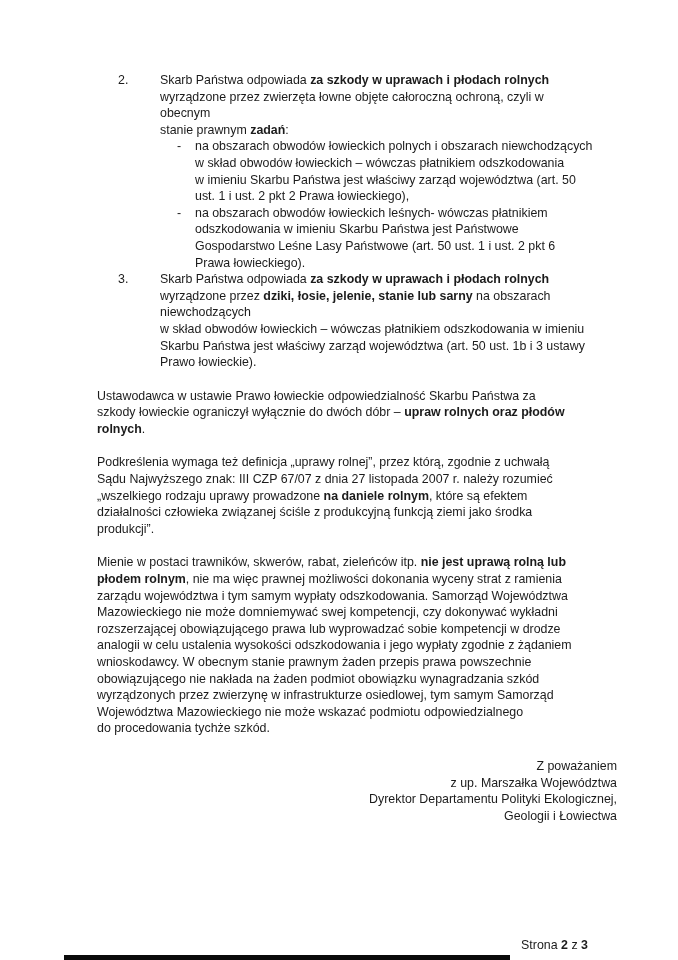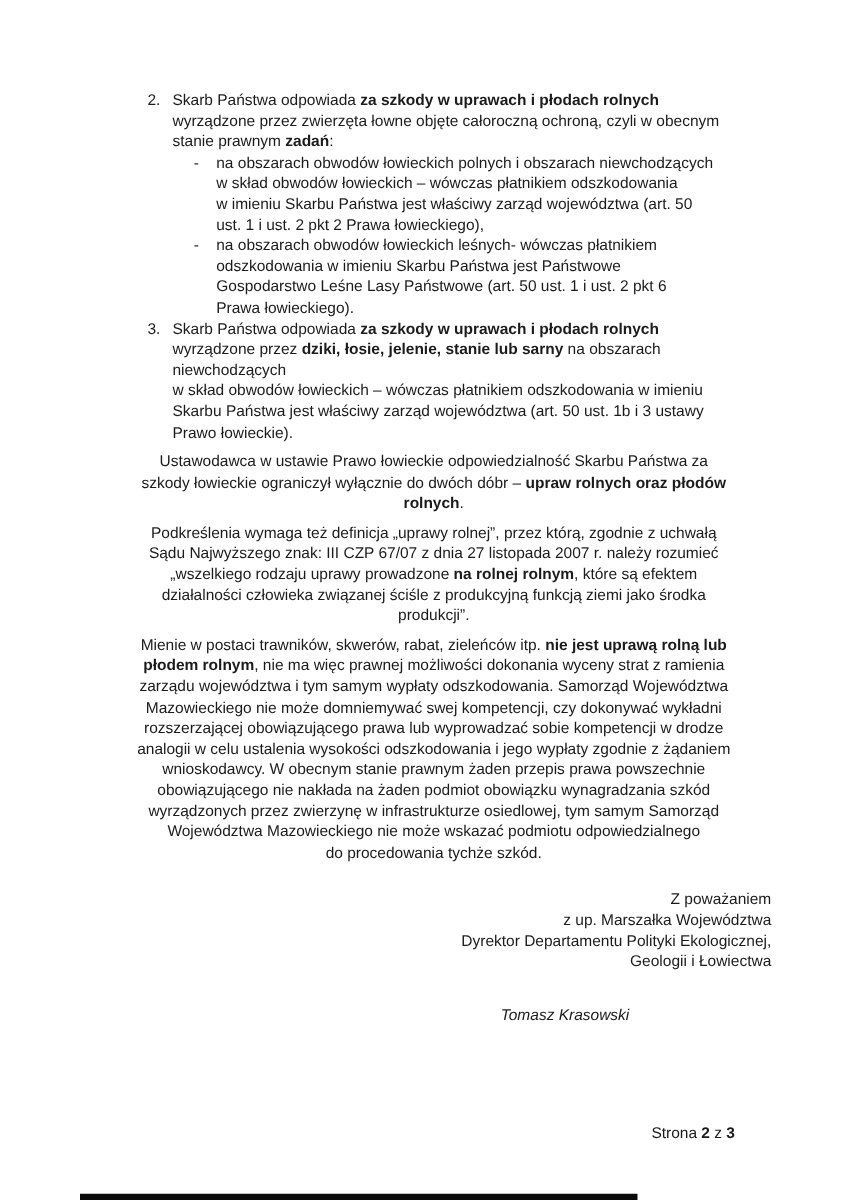--- a/index.html
+++ b/index.html
@@ -17,43 +17,43 @@
     left: 97px;
     top: 72px;
     width: 500px;
     font-size: 12.4px;
     line-height: 16.6px;
   }
   .t { white-space: pre-wrap; }
   b.t { font-weight: bold; }
   .li { display: flex; }
   .num { flex: none; padding-left: 21px; width: 20px; white-space: pre-wrap; }
-  .li-body { flex: 1; min-width: 0; }
+  .li-body { flex: 1; min-width: 0; margin-left: 22px; }
   .sub { display: flex; }
   .dash { flex: none; padding-left: 17px; width: 18px; white-space: pre-wrap; }
   .sub-body { flex: 1; min-width: 0; white-space: pre-wrap; }
-  .para { margin-top: 7px; text-align: center; }
+  .para { margin-top: 17px; }
   .signature {
     margin-top: 21px;
     margin-left: 190px;
     width: 330px;
     text-align: right;
     white-space: pre-wrap;
   }
   .sig-name {
     margin-top: 26px;
     margin-left: 190px;
     width: 330px;
     text-align: center;
     font-style: italic;
     white-space: pre-wrap;
   }
   .footer {
     position: absolute;
-    top: 898px;
+    top: 937px;
     right: 90px;
     font-size: 12.4px;
     line-height: 16.6px;
   }
   .scan-bar {
     position: absolute;
     left: 64px;
     bottom: 0;
     width: 446px;
     height: 5px;
@@ -98,40 +98,39 @@
 Prawo łowieckie).</span></div>
     </div>
 
     <div class="para"><span class="t">Ustawodawca w ustawie Prawo łowieckie odpowiedzialność Skarbu Państwa za
 szkody łowieckie ograniczył wyłącznie do dwóch dóbr – </span><b class="t">upraw rolnych oraz płodów
 rolnych</b><span class="t">.</span></div>
 
 
     <div class="para"><span class="t">Podkreślenia wymaga też definicja „uprawy rolnej”, przez którą, zgodnie z uchwałą
 Sądu Najwyższego znak: III CZP 67/07 z dnia 27 listopada 2007 r. należy rozumieć
-„wszelkiego rodzaju uprawy prowadzone </span><b class="t">na rolnej rolnym</b><span class="t">, które są efektem
+„wszelkiego rodzaju uprawy prowadzone </span><b class="t">na daniele rolnym</b><span class="t">, które są efektem
 działalności człowieka związanej ściśle z produkcyjną funkcją ziemi jako środka
 produkcji”.</span></div>
 
     <div class="para"><span class="t">Mienie w postaci trawników, skwerów, rabat, zieleńców itp. </span><b class="t">nie jest uprawą rolną lub
 płodem rolnym</b><span class="t">, nie ma więc prawnej możliwości dokonania wyceny strat z ramienia
 zarządu województwa i tym samym wypłaty odszkodowania. Samorząd Województwa
 Mazowieckiego nie może domniemywać swej kompetencji, czy dokonywać wykładni
 rozszerzającej obowiązującego prawa lub wyprowadzać sobie kompetencji w drodze
 analogii w celu ustalenia wysokości odszkodowania i jego wypłaty zgodnie z żądaniem
 wnioskodawcy. W obecnym stanie prawnym żaden przepis prawa powszechnie
 obowiązującego nie nakłada na żaden podmiot obowiązku wynagradzania szkód
 wyrządzonych przez zwierzynę w infrastrukturze osiedlowej, tym samym Samorząd
 Województwa Mazowieckiego nie może wskazać podmiotu odpowiedzialnego
 do procedowania tychże szkód.</span></div>
 
     <div class="signature">Z poważaniem
 z up. Marszałka Województwa
 Dyrektor Departamentu Polityki Ekologicznej,
 Geologii i Łowiectwa</div>
-    <div class="sig-name">Tomasz Krasowski</div>
 
   </div>
 
   <div class="footer"><span class="t">Strona</span> <b class="t">2</b> <span class="t">z</span> <b class="t">3</b></div>
 
   <div class="scan-bar"></div>
 </div>
 
 </body></html>

